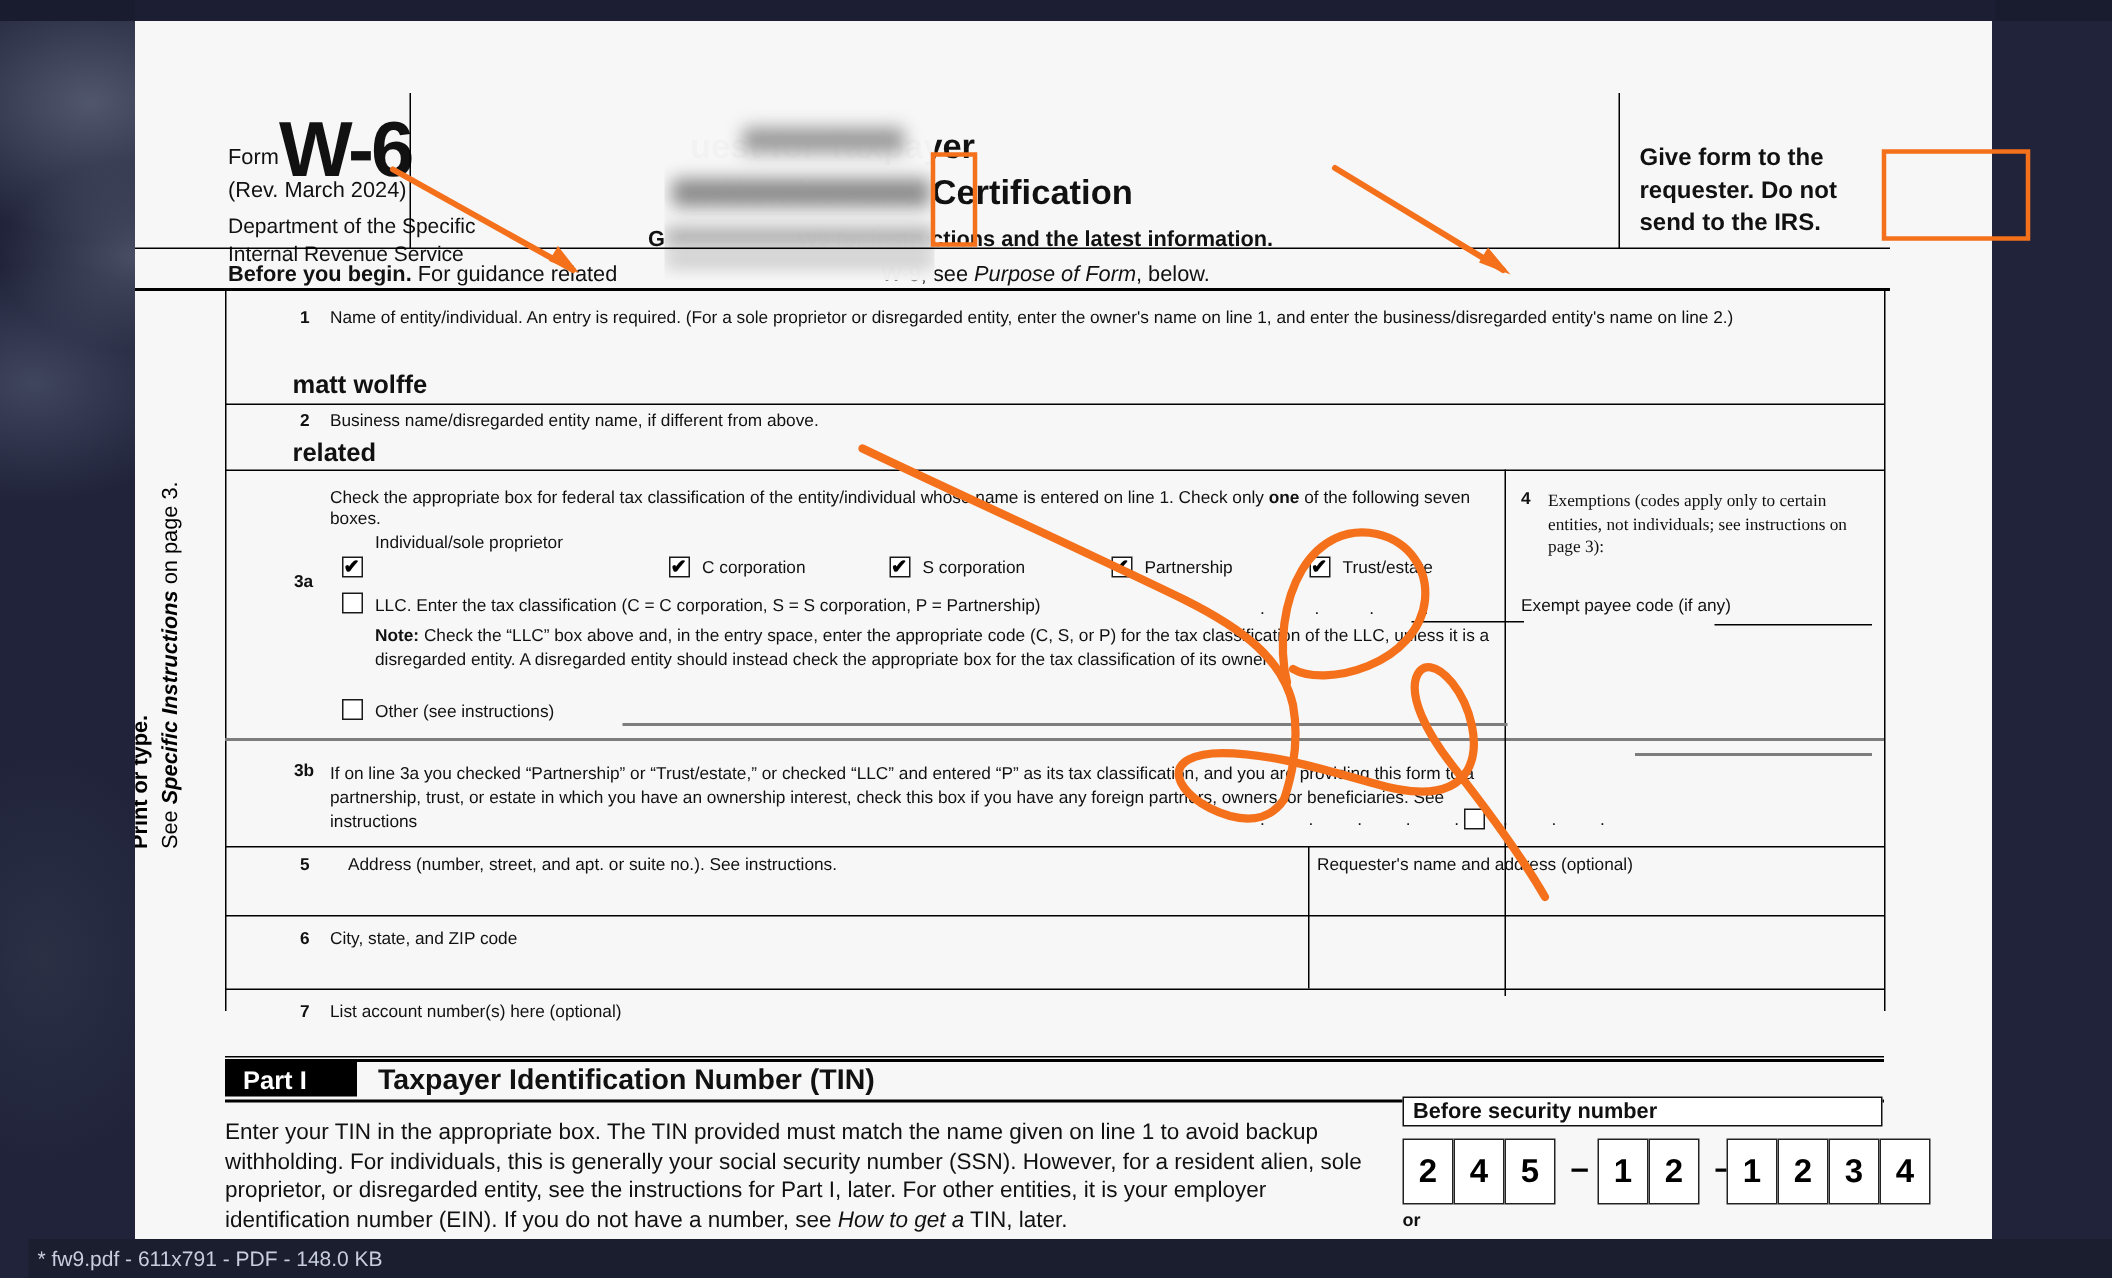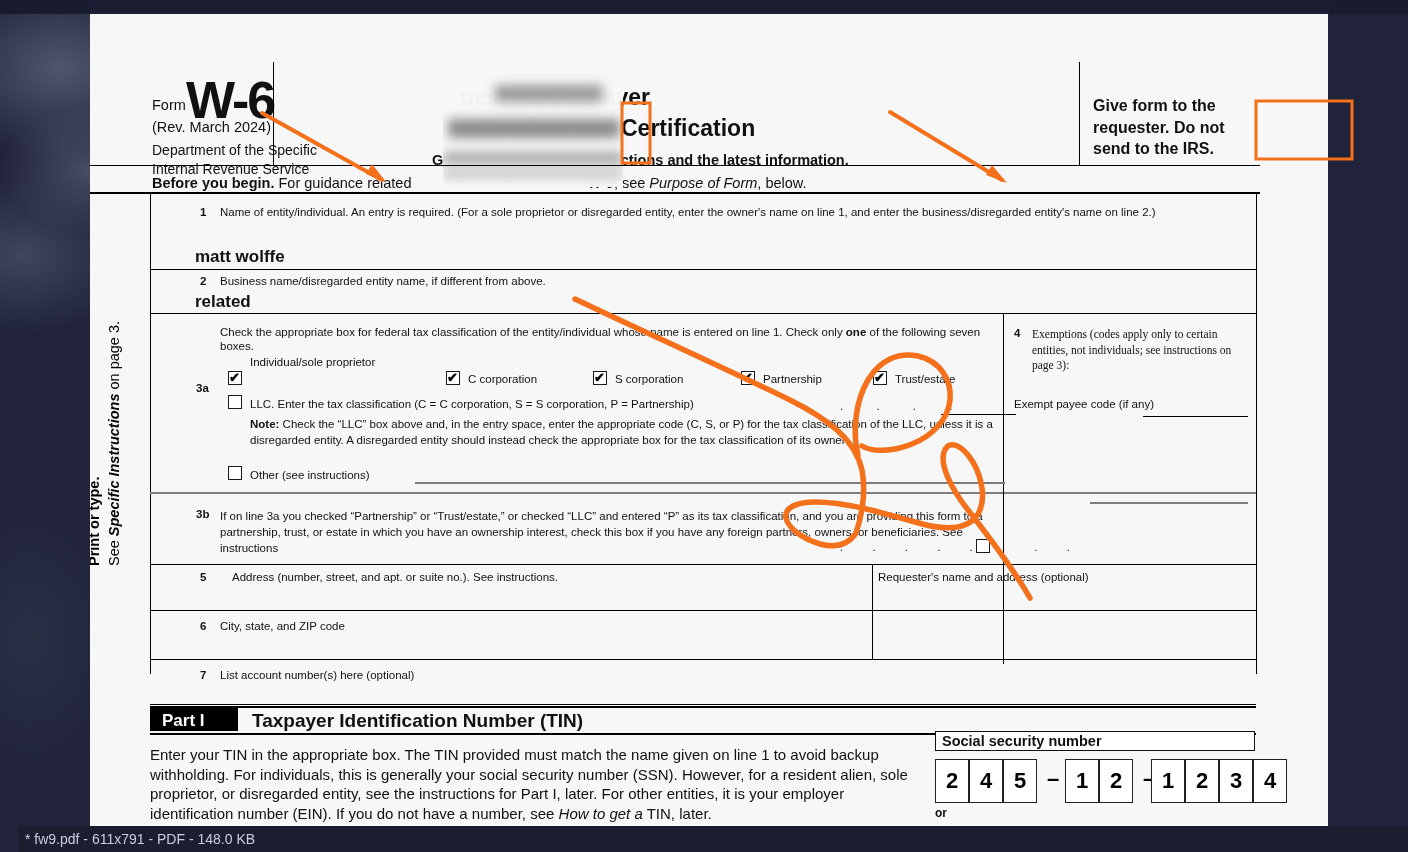--- a/index.html
+++ b/index.html
@@ -278,21 +278,21 @@
   <div class="abs t" id="partI-title" style="left:162px;">Taxpayer Identification Number (TIN)</div>
   <div class="hr2" style="left:60px; top:719px; width:1106px;"></div>
 
   <div class="abs t" style="left:60px; top:731px; width:760px; font-size:15px; line-height:19.5px;">
     <span>Enter your TIN in the appropriate box. The TIN provided must match the name given on line 1 to avoid backup withholding. For individuals, this is generally your social security number (SSN). However, for a resident alien, sole proprietor, or disregarded entity, see the instructions for Part I, later. For other entities, it is your employer identification number (EIN). If you do not have a number, see</span>
     <span class="i">How to get a</span>
     <span>TIN, later.</span>
   </div>
 
   <div class="ssnlabelbox" style="left:845px; top:717px; width:320px; height:20px;"></div>
-  <div class="abs t b" style="left:852px; top:719px; font-size:14.5px;">Social security number</div>
+  <div class="abs t b" style="left:852px; top:719px; font-size:14.5px;">Before security number</div>
 
   <div class="dbox" style="left:845px; top:745px;">2</div>
   <div class="dbox" style="left:879px; top:745px;">4</div>
   <div class="dbox" style="left:913px; top:745px;">5</div>
   <div class="dash" style="left:957px; top:752px;">–</div>
   <div class="dbox" style="left:975px; top:745px;">1</div>
   <div class="dbox" style="left:1009px;top:745px;">2</div>
   <div class="dash" style="left:1053px;top:752px;">–</div>
   <div class="dbox" style="left:1061px;top:745px;">1</div>
   <div class="dbox" style="left:1095px;top:745px;">2</div>

